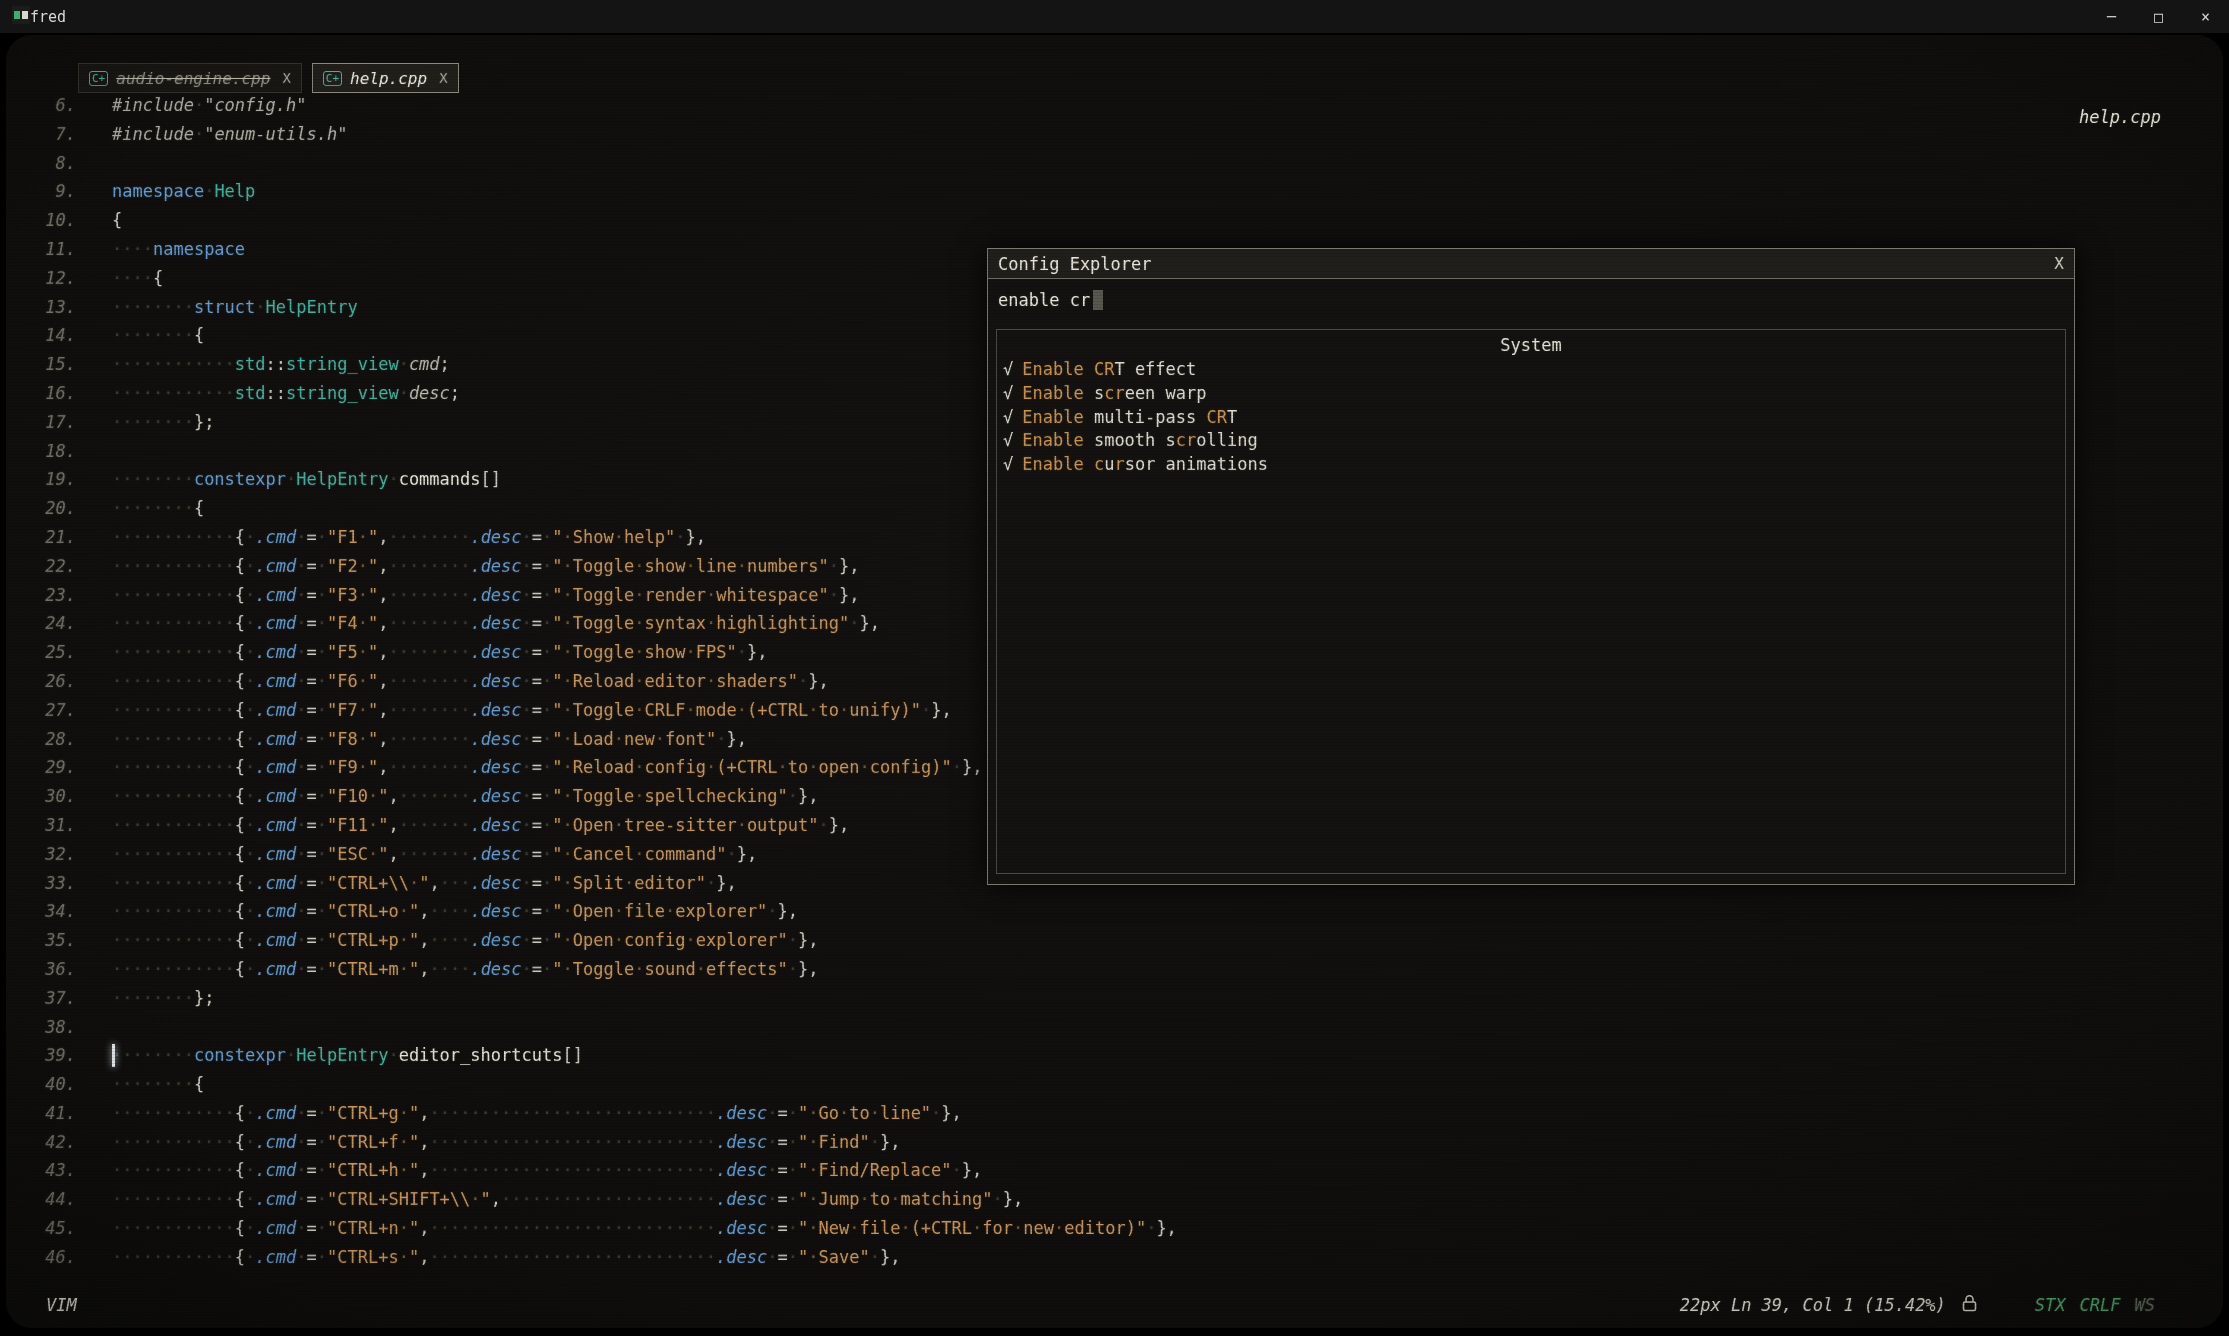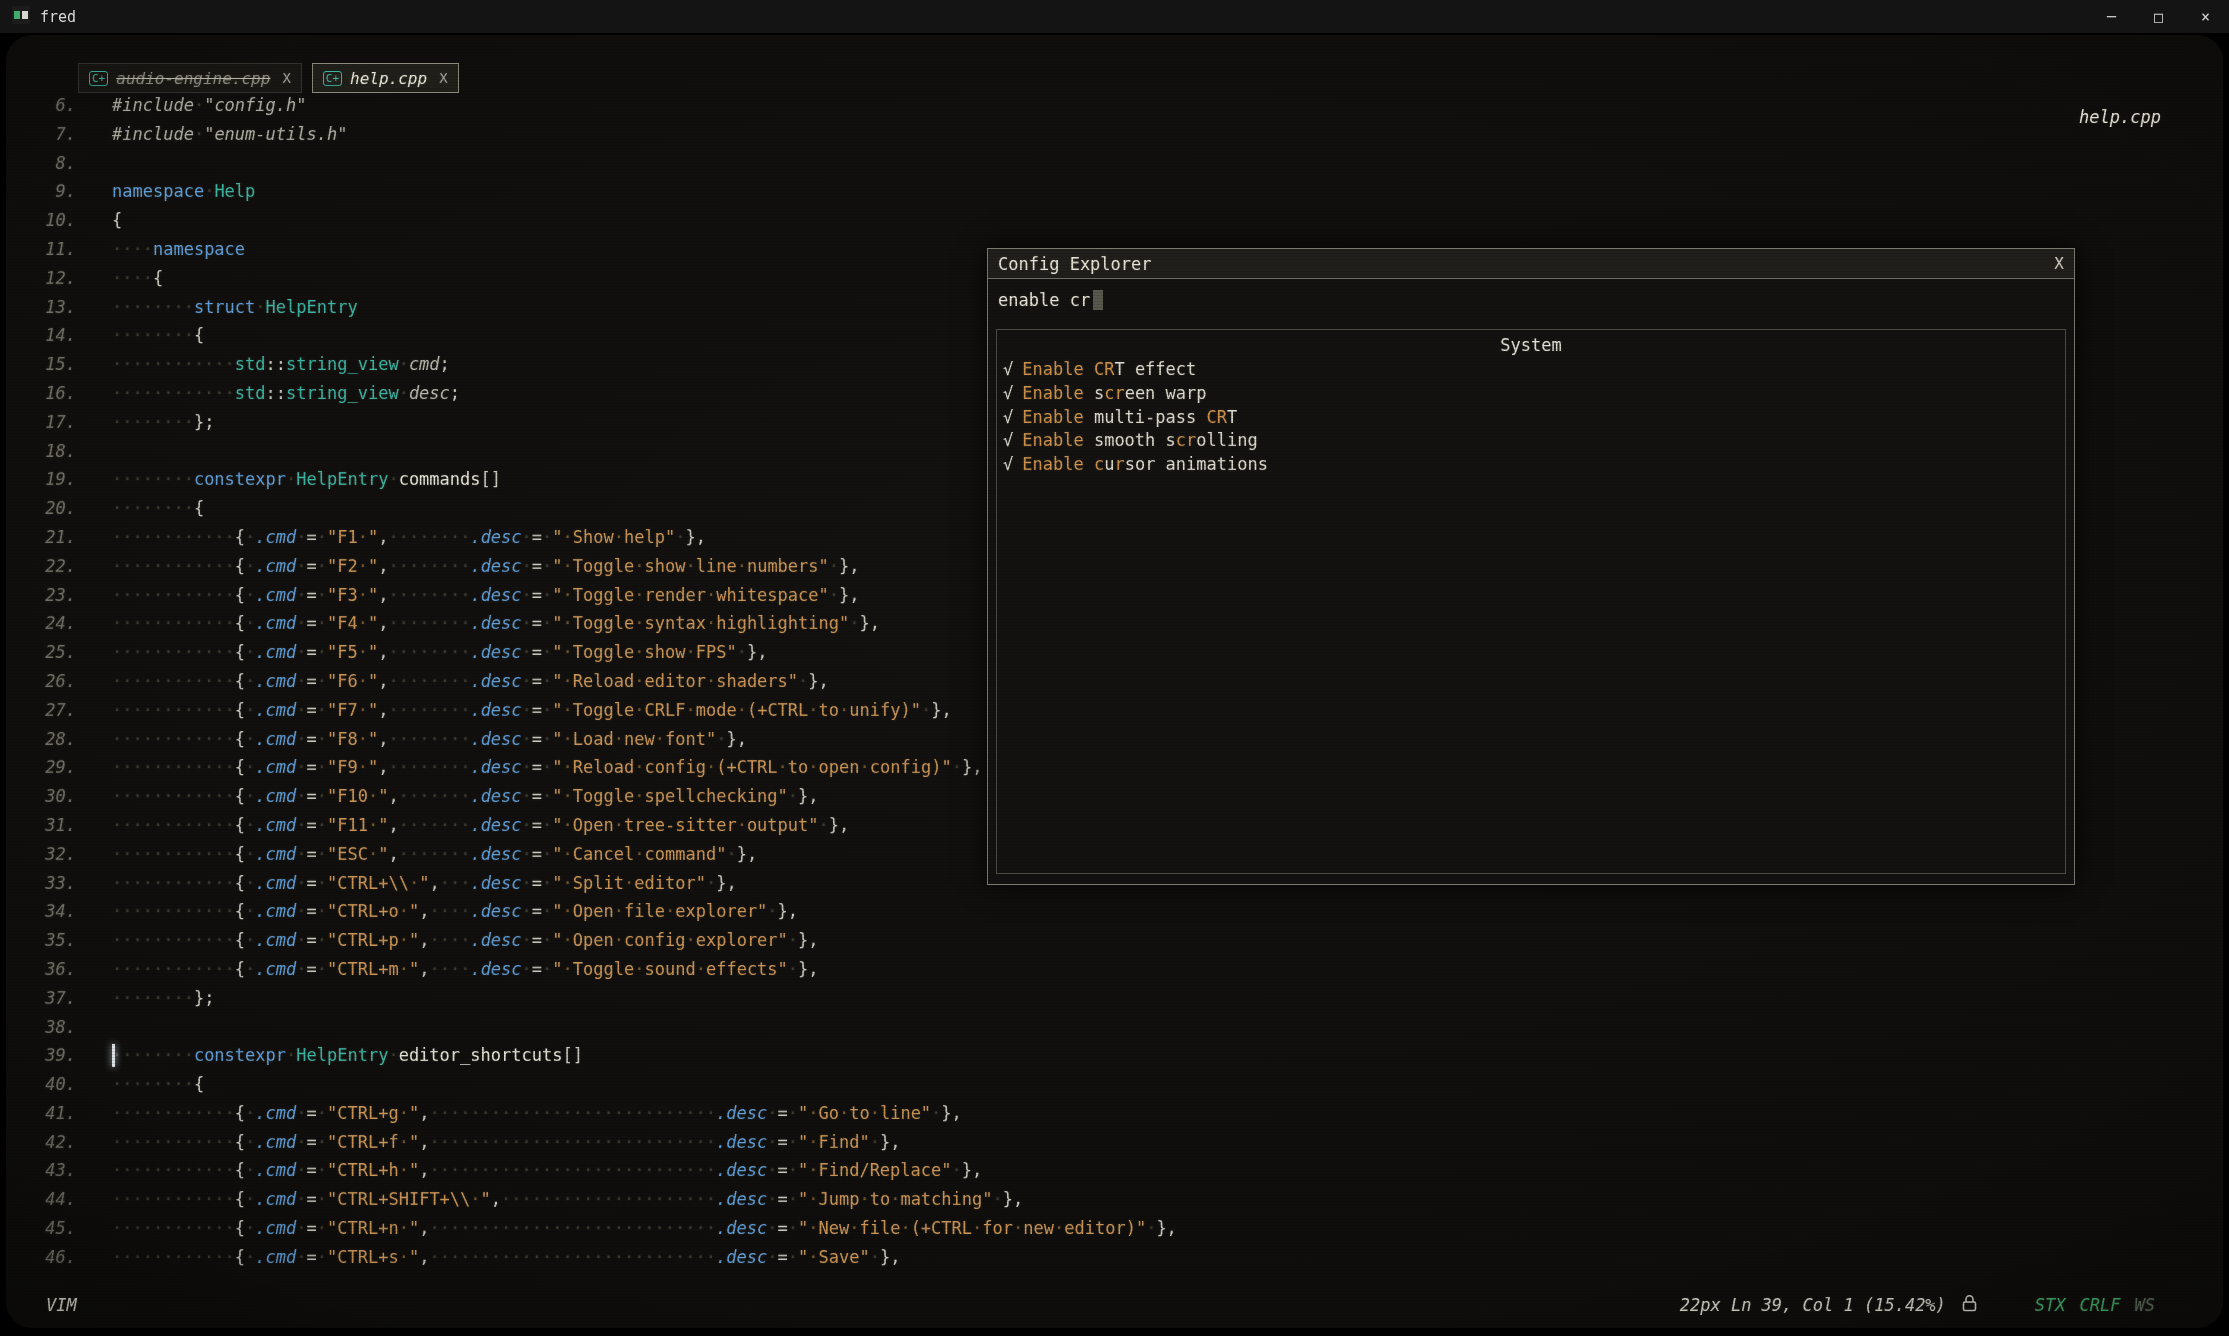--- a/index.html
+++ b/index.html
@@ -8,21 +8,21 @@
     width:2229px; height:1336px; overflow:hidden; background:#000;
     font-family:"DejaVu Sans Mono", monospace; position:relative;
   }
   button { background:none; border:none; padding:0; font:inherit; color:inherit; }
 
   
   .titlebar {
     position:absolute; top:0; left:0; right:0; height:33px; background:#141414;
     display:flex; align-items:center; justify-content:space-between; z-index:50;
   }
-  .titlebar-left { display:flex; align-items:center; gap:10px; padding-left:12px; }
+  .titlebar-left { display:flex; align-items:center; padding-left:12px; }
   .app-title { color:#d9d9d9; font-size:15px; }
   .titlebar-controls { display:flex; }
   .win-btn { width:47px; height:33px; color:#d2d2d2; font-size:15px; text-align:center; }
 
   
   .bezel { position:absolute; top:33px; left:0; right:0; bottom:0; background:#000; }
   .screen {
     position:absolute; top:2px; left:6px; right:6px; bottom:8px; border-radius:26px;
     background: radial-gradient(ellipse 140% 120% at 50% 42%, #131210 0%, #0e0d0b 58%, #070706 100%);
     overflow:hidden;

